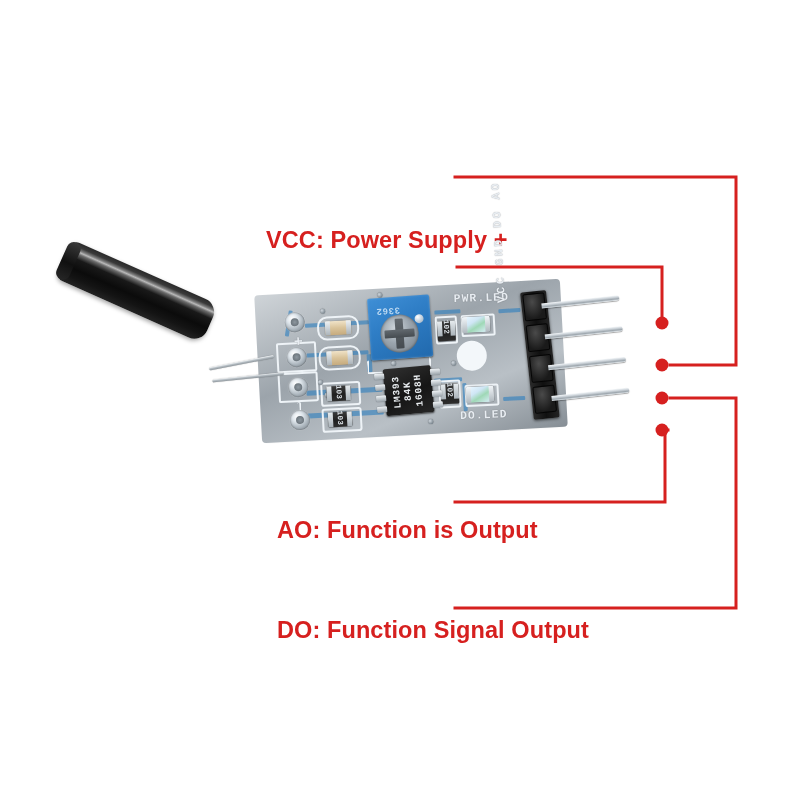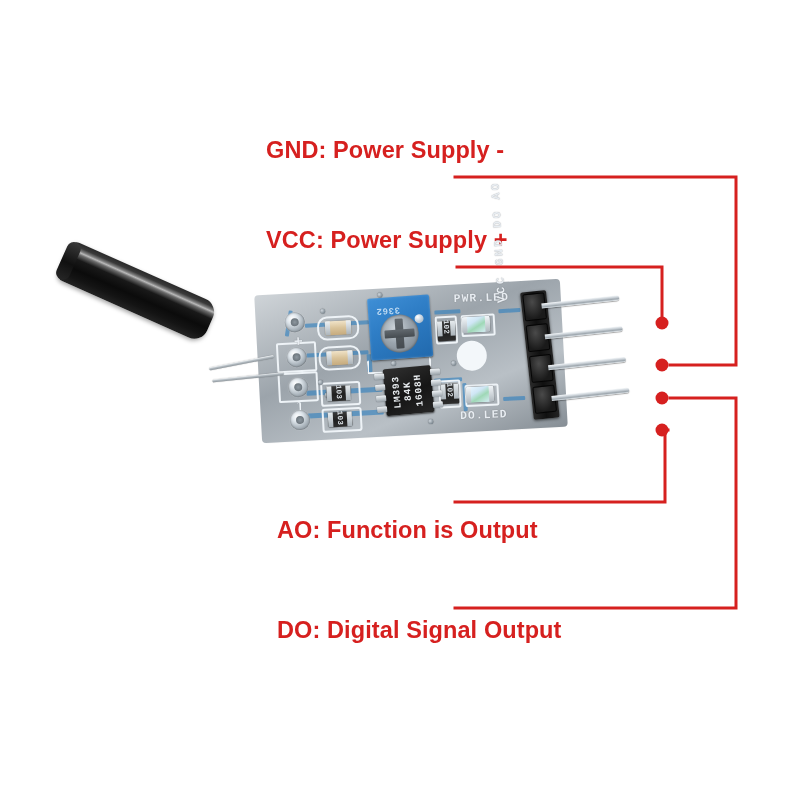--- a/index.html
+++ b/index.html
@@ -335,24 +335,23 @@
       <path d="M665,432 L665,430"></path>
     </g>
     <g fill="#d6201f">
       <circle cx="662" cy="323" r="6.5"></circle>
       <circle cx="662" cy="365" r="6.5"></circle>
       <circle cx="662" cy="398" r="6.5"></circle>
       <circle cx="662" cy="430" r="6.5"></circle>
     </g>
   </svg>
 
-  <div class="callout" id="lbl-gnd">GND: Power Supply -</div>
   <div class="callout" id="lbl-vcc">VCC: Power Supply +</div>
   <div class="callout" id="lbl-ao">AO: Function is Output</div>
-  <div class="callout" id="lbl-do">DO: Digital Signal Output</div>
+  <div class="callout" id="lbl-do">DO: Function Signal Output</div>
 
   <div id="board-assembly">
 
     <div id="pcb">
 
       <div class="trace" style="left:46px;  top:28px;  width:64px; height:4px;"></div>
       <div class="trace" style="left:46px;  top:58px;  width:62px; height:4px;"></div>
       <div class="trace" style="left:44px;  top:95px;  width:76px; height:5px;"></div>
       <div class="trace" style="left:44px;  top:118px; width:76px; height:5px;"></div>
       <div class="trace" style="left:106px; top:62px;  width:5px;  height:18px;"></div>

